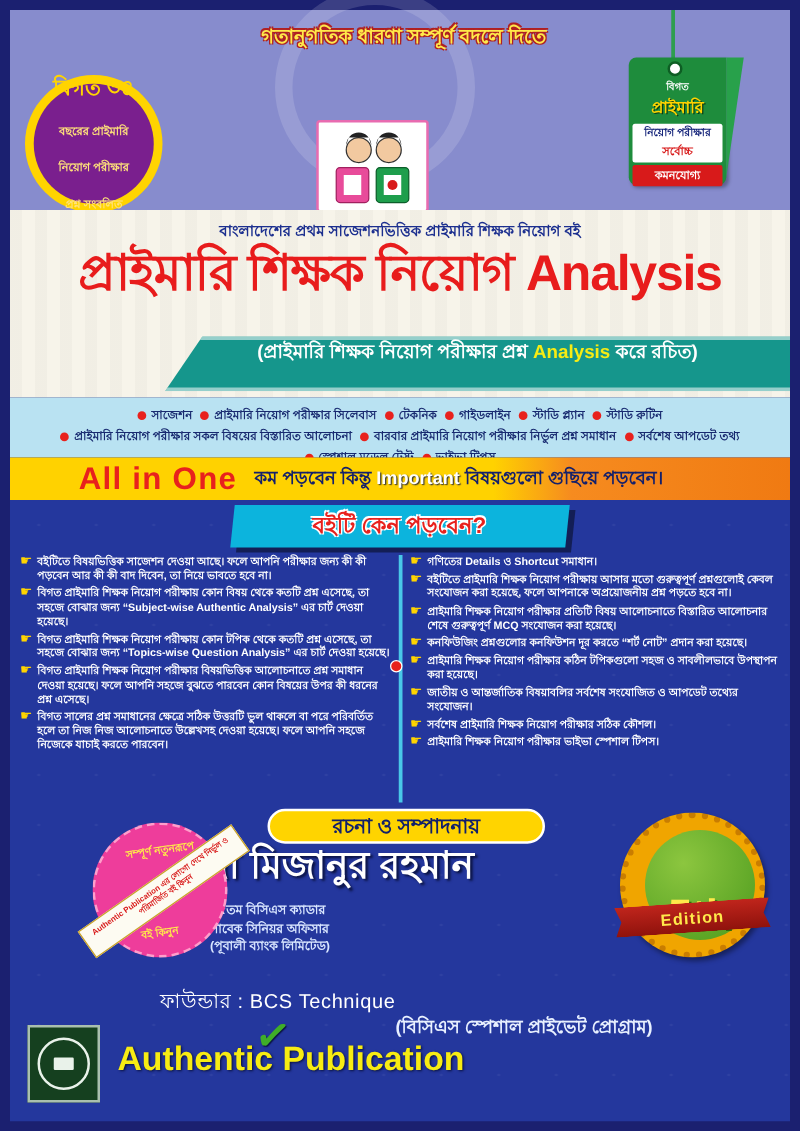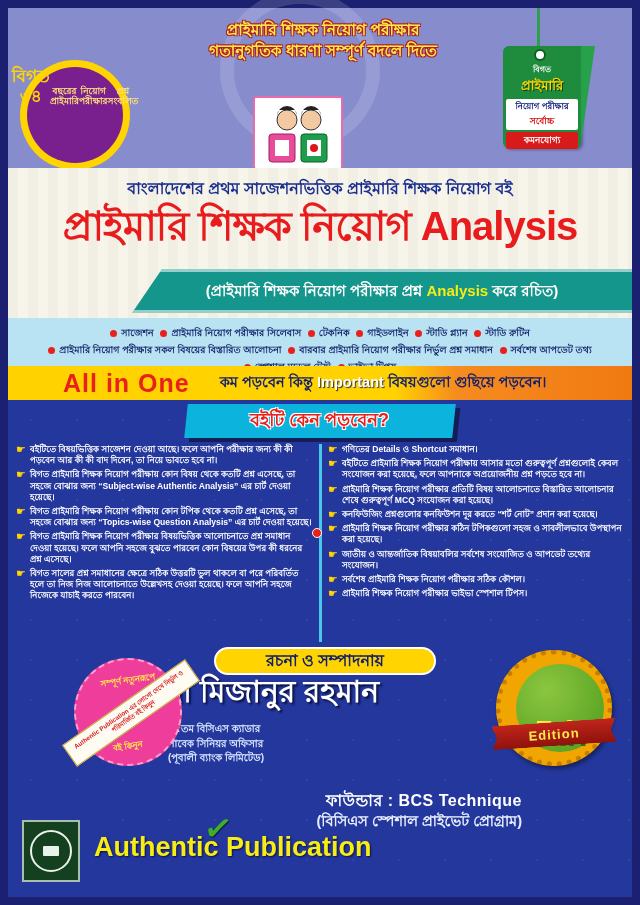--- a/index.html
+++ b/index.html
@@ -9,21 +9,21 @@
 
   
   .top-band { position:absolute; left:8px; top:8px; width:624px; height:160px;
               background:#878ccd; }
   .watermark-ring { position:absolute; left:212px; top:-18px; width:160px; height:160px;
               border:14px solid rgba(255,255,255,.14); border-radius:50%; }
 
   .circle-badge { position:absolute; left:12px; top:52px; width:110px; height:110px;
               background:#ffd400; border-radius:50%; display:flex; align-items:center; justify-content:center; }
   .circle-badge-inner { width:96px; height:96px; background:#7a1f8e; border-radius:50%;
-              color:#ffd400; text-align:center; display:flex; flex-direction:row;
+              color:#ffd400; text-align:center; display:flex; flex-direction:column;
               justify-content:center; line-height:1.15; }
   .cb-big { font-size:17px; font-weight:bold; }
   .cb-small { font-size:9px; font-weight:bold; color:#ffe27a;margin-top:19px; }
 
   .tagline { position:absolute; left:150px; top:12px; width:330px; text-align:center;
              color:#ffe94a; font-weight:bold; font-size:15.5px; line-height:1.35;
              text-shadow:1px 1px 0 #b02020, -1px -1px 0 #b02020, 1px -1px 0 #b02020, -1px 1px 0 #b02020; }
 
   .kids-logo { position:absolute; left:245px; top:88px; width:90px; height:74px;
                background:#fff; border:2px solid #e86bb0; border-radius:3px; }
@@ -43,47 +43,47 @@
   .tag-l3 { color:#15247a; font-size:8.5px; font-weight:bold; }
   .tag-l4 { color:#d81a1a; font-size:9px; font-weight:bold; }
   .tag-red { margin:2px 3px 0 3px; background:#d81a1a; border-radius:2px; padding:1px 0; }
   .tag-l5 { color:#fff; font-size:9px; font-weight:bold; }
 
   
   .banner { position:absolute; left:8px; top:168px; width:624px; height:96px;
             background:#f7f4ea;
             background-image:repeating-linear-gradient(90deg, rgba(0,0,0,.025) 0 10px, transparent 10px 20px);
             text-align:center; }
-  .banner-subtitle { margin-top:8px; color:#1c2f8f; font-size:16px; font-weight:bold; }
+  .banner-subtitle { margin-top:8px; color:#1c2f8f; font-size:12px; font-weight:bold; }
   .banner-title { margin-top:2px; color:#e81c1c; font-size:40px; font-weight:bold;
                   letter-spacing:-1px; line-height:1.05; }
 
   
   .ribbon-row { position:absolute; left:8px; top:264px; width:624px; height:54px;
             background:#f7f4ea;
             background-image:repeating-linear-gradient(90deg, rgba(0,0,0,.025) 0 10px, transparent 10px 20px); }
   .teal-ribbon { position:absolute; right:0; top:5px; width:500px; height:44px;
             background:#15968c; clip-path:polygon(30px 0, 100% 0, 100% 100%, 0 100%);
-            display:flex; align-items:center; justify-content:center;
+            display:flex; justify-content:center;
             box-shadow:inset 0 3px 0 rgba(255,255,255,.55), inset 0 -3px 0 rgba(255,255,255,.55); }
   .teal-ribbon span { color:#fff; font-size:15px; font-weight:bold; }
   .teal-ribbon .hl { color:#f7ec13; }
 
   
   .topics { position:absolute; left:8px; top:318px; width:624px; height:48px;
             background:#b9e2f2; text-align:center; padding:6px 10px 0 10px;
             font-size:9.5px; font-weight:bold; color:#182a70; line-height:1.8; }
   .topic { white-space:nowrap; margin:0 2px;text-align:right; }
   .dot { display:inline-block; width:7px; height:7px; background:#e8211d; border-radius:50%;
          margin-right:4px; vertical-align:middle; }
 
   
   .allinone { position:absolute; left:8px; top:366px; width:624px; height:34px;
             background:linear-gradient(90deg,#ffd200 0%,#ffd200 62%,#f68b1f 72%,#f07a12 100%);
-            display:flex; align-items:center;gap:16px; }
+            display:flex; align-items:center; }
   .aio-title { color:#e8211d; font-size:25px; font-weight:bold; margin:0 14px 0 55px;
                letter-spacing:1px; white-space:nowrap; }
   .aio-text { color:#14206b; font-size:14.5px; font-weight:bold; white-space:nowrap; }
   .aio-text .em { color:#ffffff; text-shadow:1px 1px 1px #333; }
 
   
   .body-blue { position:absolute; left:8px; top:400px; width:624px; height:497px;
             background:#24379d;
             background-image:radial-gradient(rgba(255,255,255,.05) 1px, transparent 1.5px);
             background-size:46px 40px; }
@@ -108,22 +108,22 @@
 
   
   .editor-pill { position:absolute; left:206px; top:247px; width:222px; height:28px;
             background:#ffd400; border-radius:14px; border:2px solid #fff;
             display:flex; align-items:center; justify-content:center;
             color:#12206b; font-size:16px; font-weight:bold; }
   .author-name { position:absolute; left:120px; top:268px; width:394px; text-align:left;
             color:#fff; font-size:30px; font-weight:bold; text-shadow:2px 2px 2px #0a1240; }
   .author-lines { position:absolute; left:160px; top:322px; width:314px; text-align:left;
             color:#d9e6ff; font-size:10px; font-weight:bold; line-height:1.45; }
-  .founder { position:absolute; left:120px; top:388px; width:394px; text-align:right;
-            color:#ffffff; font-size:16px; font-weight:bold; letter-spacing:.5px; }
+  .founder { position:absolute; left:120px; top:388px; width:394px; text-align:left;
+            color:#ffffff; font-size:16px; font-weight:normal; letter-spacing:.5px; }
   .program { position:absolute; left:120px; top:410px; width:394px; text-align:right;
             color:#e8f0ff; font-size:14.5px; font-weight:bold; }
 
   
   .sticker { position:absolute; left:60px; top:252px; width:120px; height:120px; }
   .sticker-circle { position:absolute; left:6px; top:6px; width:108px; height:108px;
             background:#ee3d9b; border-radius:50%; border:2px dashed #ff9ecb; }
   .sticker-top { position:absolute; left:0; top:22px; width:120px; text-align:center;
             color:#ffe94a; font-size:8.5px; font-weight:bold; transform:rotate(-8deg); }
   .sticker-bottom { position:absolute; left:0; top:88px; width:120px; text-align:center;
@@ -171,21 +171,20 @@
     <div class="circle-badge">
       <div class="circle-badge-inner">
         <div class="cb-big">বিগত ৩৪</div>
         <div class="cb-small">বছরের প্রাইমারি</div>
         <div class="cb-small">নিয়োগ পরীক্ষার</div>
         <div class="cb-small">প্রশ্ন সংবলিত</div>
       </div>
     </div>
 
     <div class="tagline">
-      <div>প্রাইমারি শিক্ষক নিয়োগ পরীক্ষার</div>
       <div>গতানুগতিক ধারণা সম্পূর্ণ বদলে দিতে</div>
     </div>
 
     <div class="kids-logo">
       <svg width="86" height="70" viewBox="0 0 86 70">
         <circle cx="32" cy="22" r="10" fill="#f2c9a0" stroke="#333" stroke-width="1"></circle>
         <path d="M22 18 a10 10 0 0 1 20 0 l-2 -6 l-16 0 z" fill="#222"></path>
         <circle cx="56" cy="22" r="10" fill="#f2c9a0" stroke="#333" stroke-width="1"></circle>
         <path d="M46 18 a10 10 0 0 1 20 0 l-2 -6 l-16 0 z" fill="#222"></path>
         <rect x="14" y="36" width="26" height="28" rx="3" fill="#e84b9a" stroke="#a1205f"></rect>

